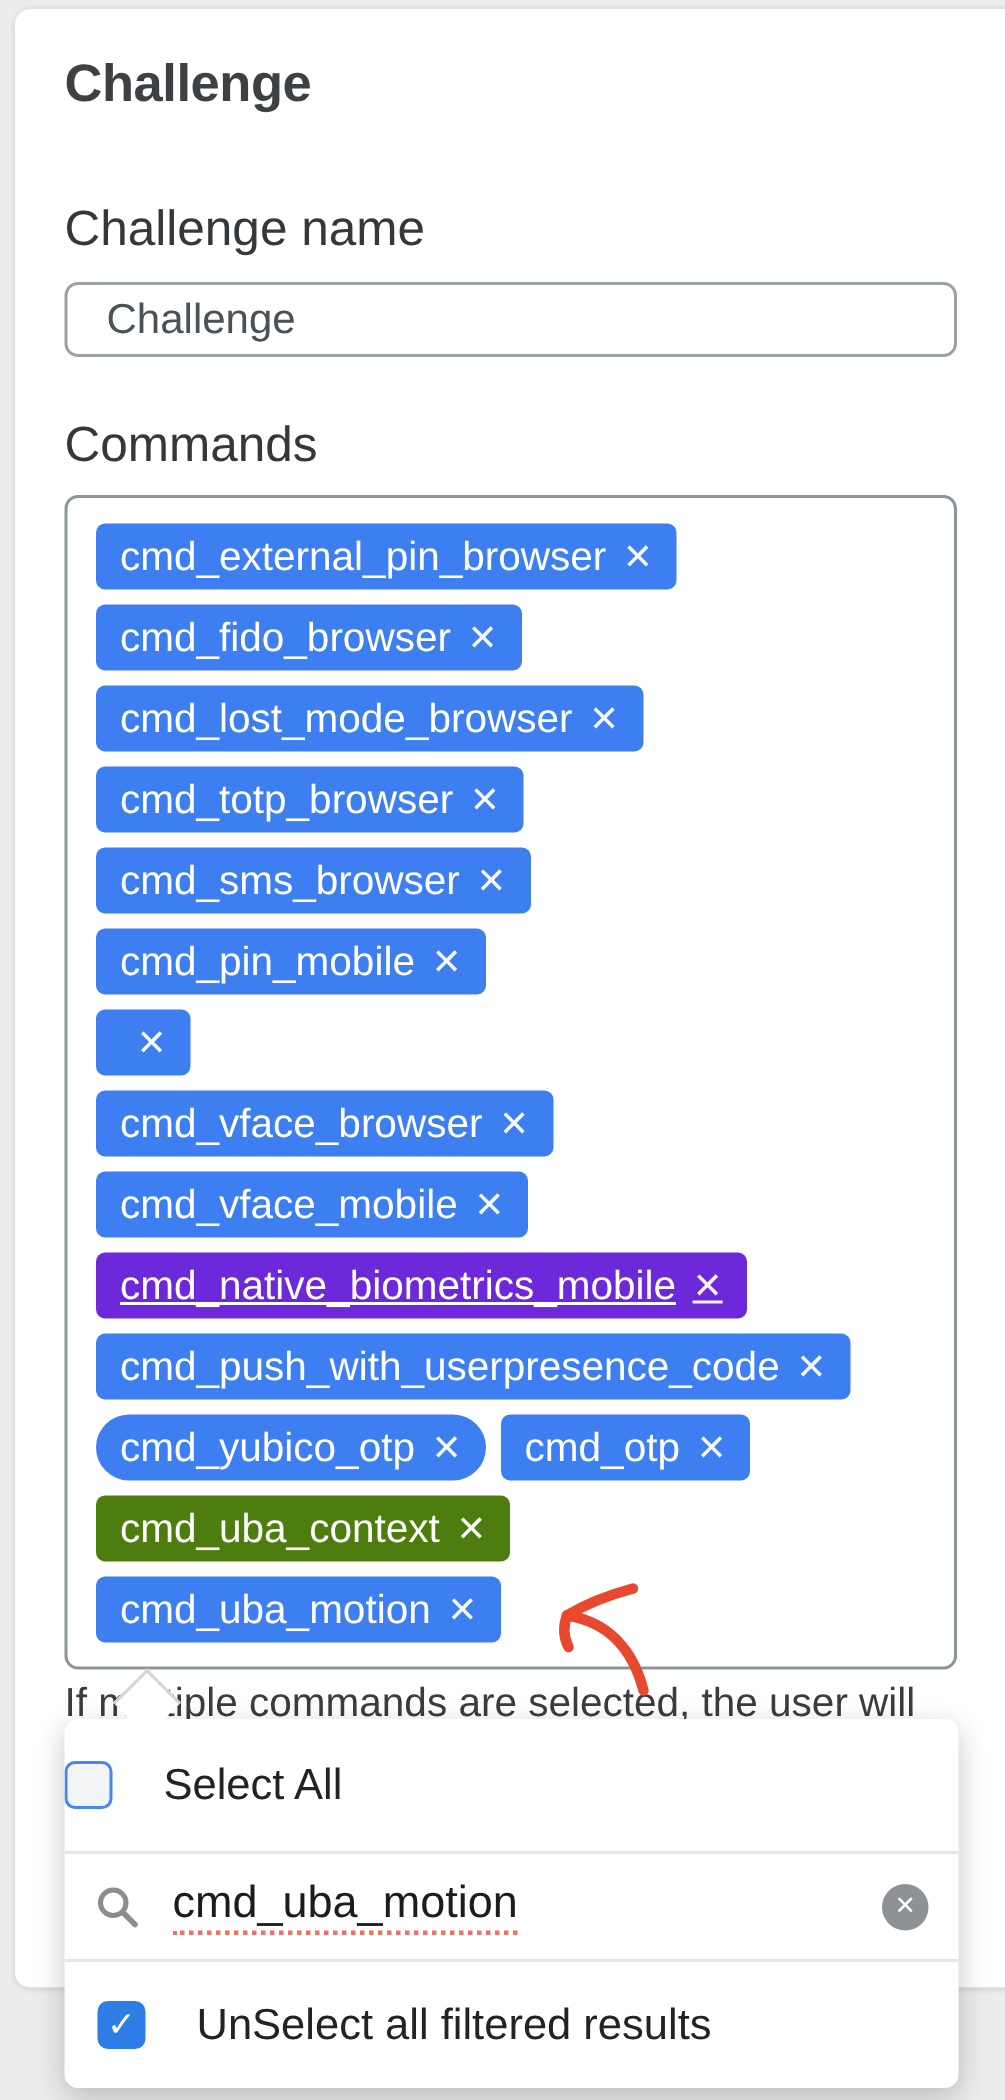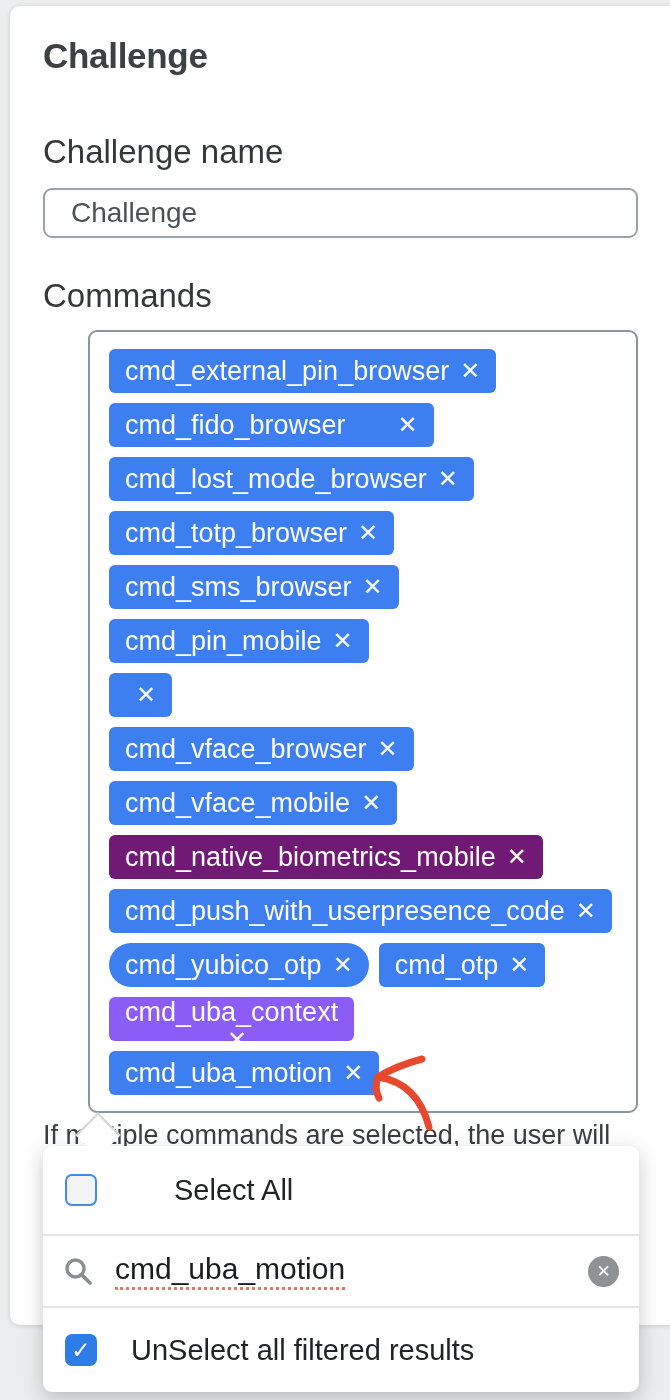--- a/index.html
+++ b/index.html
@@ -25,24 +25,23 @@
   .label-name{top:133px;}
   .label-commands{top:277px;}
   .text-input{
     position:absolute;left:43px;top:188px;z-index:2;box-sizing:border-box;
     width:595px;height:50px;border:2px solid #9aa2a8;border-radius:9px;
     padding:0 0 0 26px;font-size:28px;color:#4b5257;background:#fff;
     font-family:"Liberation Sans","DejaVu Sans",sans-serif;outline:none;
   }
   .commands-box{
     position:absolute;left:43px;top:330px;z-index:2;box-sizing:border-box;
-    width:550px;height:783px;border:2px solid #8c959c;border-radius:9px;
+    width:595px;height:783px;border:2px solid #8c959c;border-radius:9px;
     padding:17px 19px;display:flex;flex-direction:column;gap:10px;
     background:#fff;
-    margin-left:45px;
   }
   .chip-row{display:flex;gap:10px;}
   .chip{
     height:44px;display:inline-flex;align-items:center;
     padding:0 16px;border-radius:6px;color:#ffffff;font-size:27px;
     white-space:nowrap;cursor:default;
   }
   .chip-remove{
     font-family:"DejaVu Sans",sans-serif;font-size:24px;margin-left:11px;
     line-height:1;opacity:.95;cursor:pointer;
@@ -58,21 +57,21 @@
     border-top:2px solid #d3d5d7;border-left:2px solid #d3d5d7;
     z-index:12;
   }
   .dropdown{
     position:absolute;left:43px;top:1146px;width:596px;height:246px;
     background:#ffffff;border-radius:9px;z-index:10;
     box-shadow:0 6px 20px rgba(0,0,0,.22);
     display:flex;flex-direction:column;overflow:hidden;
   }
   .panel-row{display:flex;align-items:center;}
-  .row-select-all{height:88px;padding-left:22px;gap:43px;}
+  .row-select-all{height:88px;}
   .row-search{height:70px;padding:0 20px;}
   .row-unselect{flex:1;padding-left:22px;}
   .panel-divider{height:2px;background:#e4e5e7;flex:none;}
   .checkbox{
     width:32px;height:32px;border-radius:7px;box-sizing:border-box;
     flex:none;display:flex;align-items:center;justify-content:center;
     cursor:pointer;
   }
   .checkbox.unchecked{border:2.5px solid #4488f2;background:#f3f4f5;}
   .checkbox.checked{background:#2e7ce6;}
@@ -110,21 +109,21 @@
 <div class="field-label label-commands">Commands</div>
 
 <div class="commands-box">
     <div class="chip-row">
       <span class="chip" style="background: rgb(61, 126, 240);">
         <span>cmd_external_pin_browser</span>
         <span class="chip-remove">✕</span>
       </span>
     </div>
     <div class="chip-row">
-      <span class="chip" style="background: rgb(61, 126, 240); gap: 41px;">
+      <span class="chip" style="background: rgb(61, 126, 240);">
         <span>cmd_fido_browser</span>
         <span class="chip-remove">✕</span>
       </span>
     </div>
     <div class="chip-row">
       <span class="chip" style="background: rgb(61, 126, 240);">
         <span>cmd_lost_mode_browser</span>
         <span class="chip-remove">✕</span>
       </span>
     </div>
@@ -157,21 +156,21 @@
         <span class="chip-remove">✕</span>
       </span>
     </div>
     <div class="chip-row">
       <span class="chip" style="background: rgb(61, 126, 240);">
         <span>cmd_vface_mobile</span>
         <span class="chip-remove">✕</span>
       </span>
     </div>
     <div class="chip-row">
-      <span class="chip" style="background: #701a75;">
+      <span class="chip" style="background: #6d28d9; text-decoration: underline;">
         <span>cmd_native_biometrics_mobile</span>
         <span class="chip-remove">✕</span>
       </span>
     </div>
     <div class="chip-row">
       <span class="chip" style="background: rgb(61, 126, 240);">
         <span>cmd_push_with_userpresence_code</span>
         <span class="chip-remove">✕</span>
       </span>
     </div>
@@ -179,21 +178,21 @@
       <span class="chip" style="background: rgb(61, 126, 240); border-radius: 22px;">
         <span>cmd_yubico_otp</span>
         <span class="chip-remove">✕</span>
       </span>
       <span class="chip" style="background: rgb(61, 126, 240); padding-left: 16px;">
         <span>cmd_otp</span>
         <span class="chip-remove">✕</span>
       </span>
     </div>
     <div class="chip-row">
-      <span class="chip" style="background: #8b5cf6; flex-direction: column;">
+      <span class="chip" style="background: #4d7c0f;">
         <span>cmd_uba_context</span>
         <span class="chip-remove">✕</span>
       </span>
     </div>
     <div class="chip-row">
       <span class="chip" style="background: rgb(61, 126, 240);">
         <span>cmd_uba_motion</span>
         <span class="chip-remove">✕</span>
       </span>
     </div>

